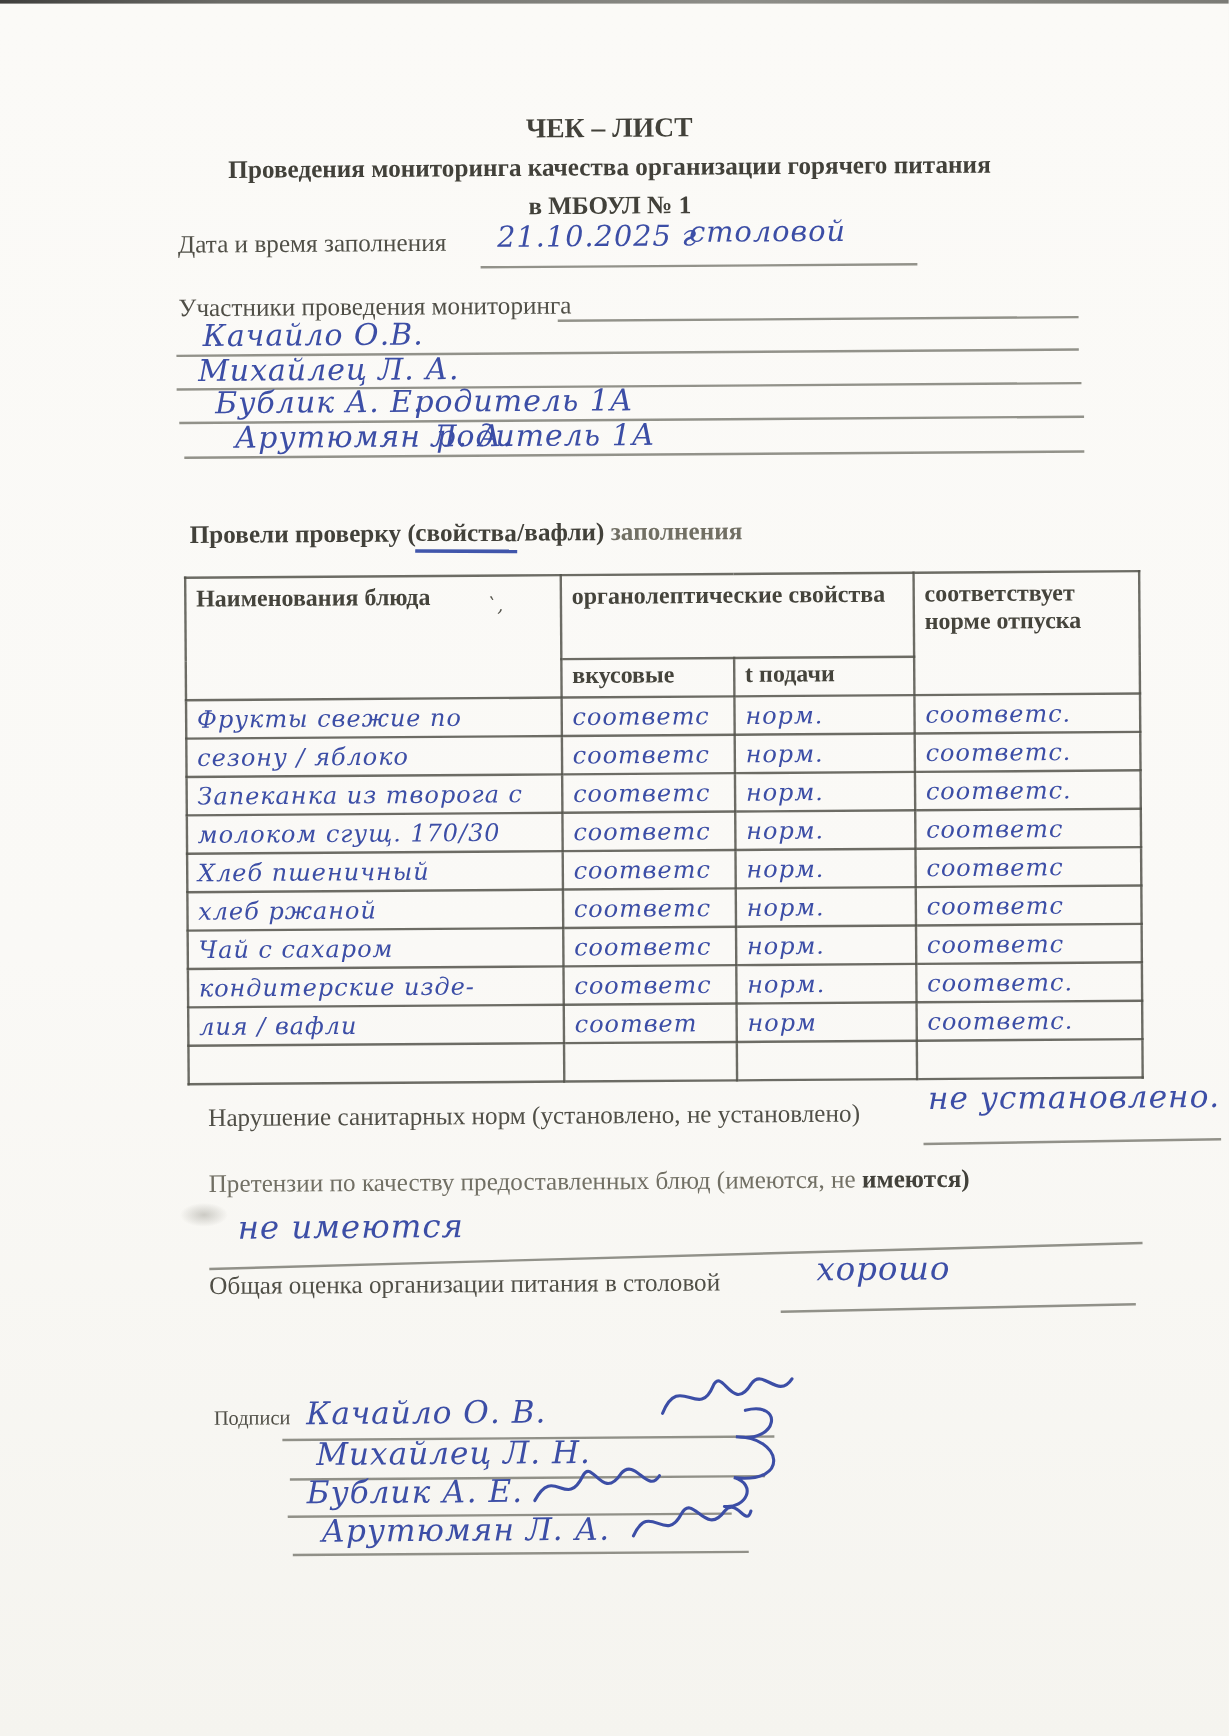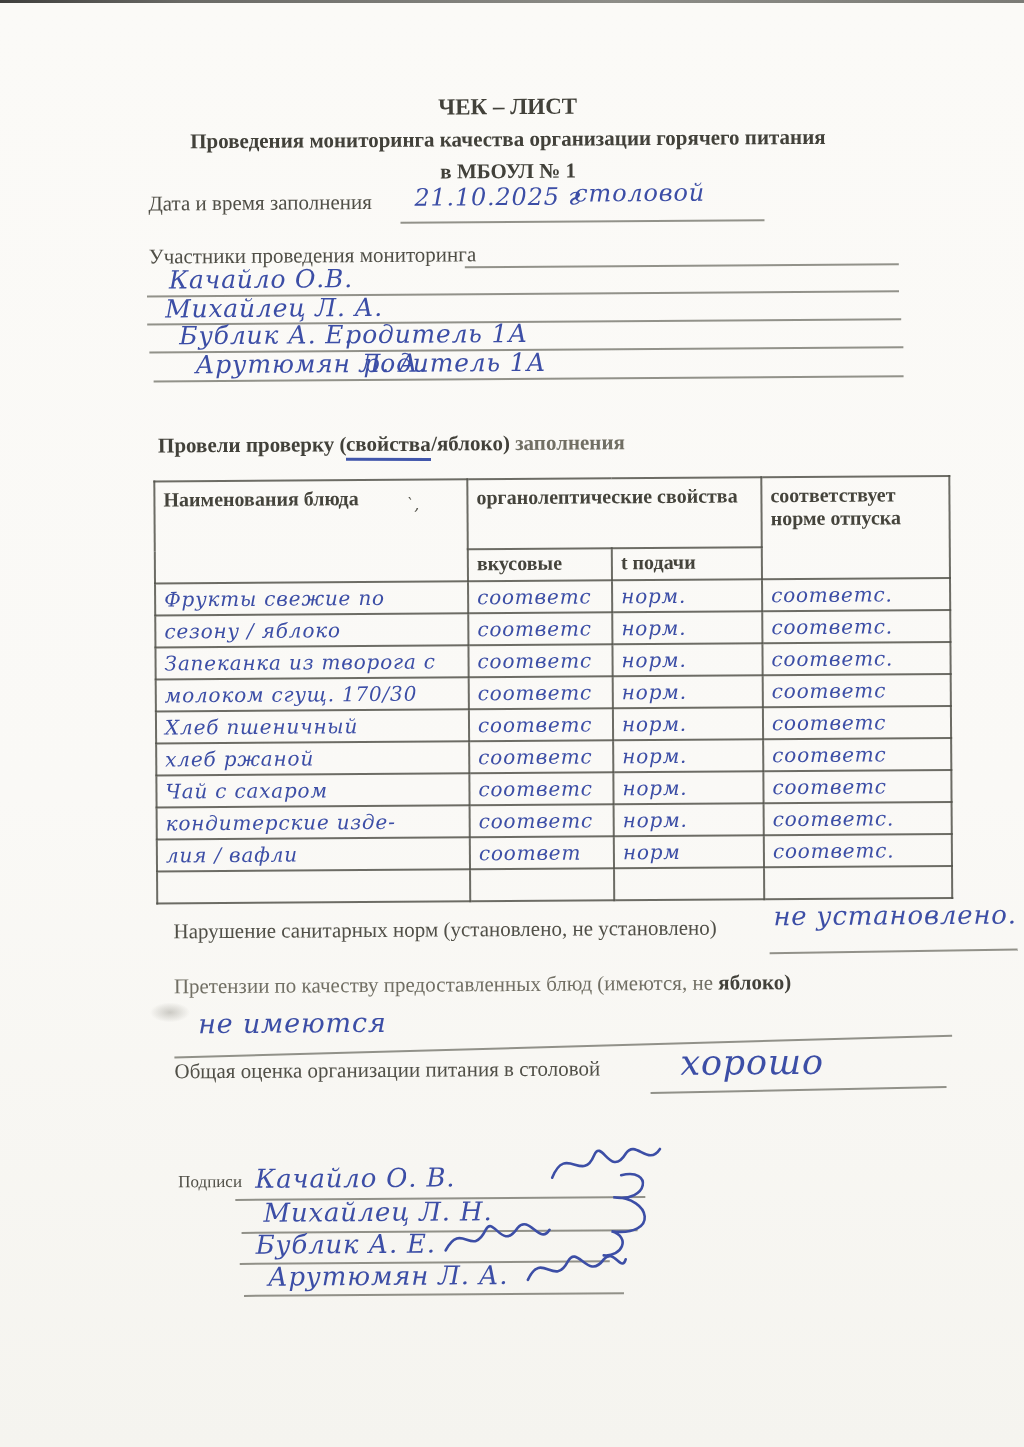--- a/index.html
+++ b/index.html
@@ -108,21 +108,21 @@
   <div class="line" style="left:156px;top:378px;width:750px;"></div>
 
   <div class="abs hw" style="left:172px;top:263px;font-size:25px;">Качайло  О.В.</div>
   <div class="abs hw" style="left:168px;top:292px;font-size:25px;">Михайлец  Л. А.</div>
   <div class="abs hw" style="left:182px;top:319px;font-size:25px;">Бублик  А. Е.</div>
   <div class="abs hw" style="left:348px;top:319px;font-size:25px;">родитель  1А</div>
   <div class="abs hw" style="left:198px;top:348px;font-size:25px;">Арутюмян  Л. А.</div>
   <div class="abs hw" style="left:366px;top:348px;font-size:25px;">родитель  1А</div>
 
   <div class="abs print print-bold" style="left:160px;top:431px;font-size:21px;">
-    <span>Провели проверку (</span><span class="pen-underline"><span>свойства</span></span><span>/яблоко)</span><span class="print-faded"> заполнения</span>
+    <span>Провели проверку (</span><span class="pen-underline"><span>свойства</span></span><span>/вафли)</span><span class="print-faded"> заполнения</span>
   </div>
 
   <table id="menu-table">
     <colgroup>
       <col style="width:313px">
         <col style="width:144px">
         <col style="width:150px">
         <col style="width:188px">
     </colgroup>
     <thead>
@@ -200,29 +200,29 @@
     </tbody>
   </table>
 
   <div class="abs hw" style="left:407px;top:494px;font-size:16px;color:#56554d;">`,</div>
 
   <div class="abs print" style="left:172px;top:917px;font-size:21px;">Нарушение санитарных норм  (установлено, не установлено)</div>
   <div class="line" style="left:768px;top:953px;width:248px;transform:rotate(-0.5deg);"></div>
   <div class="abs hw" style="left:772px;top:903px;font-size:26px;">не установлено.</div>
 
   <div class="abs print" style="left:172px;top:972px;font-size:21px;">
-    <span class="print-faded">Претензии по качеству предоставленных блюд (имеются, не </span><span class="print-bold">яблоко)</span>
+    <span class="print-faded">Претензии по качеству предоставленных блюд (имеются, не </span><span class="print-bold">имеются)</span>
   </div>
   <div class="smudge" style="left:148px;top:1000px;width:40px;height:20px;"></div>
   <div class="line" style="left:172px;top:1046px;width:778px;transform:rotate(-1.2deg);"></div>
   <div class="abs hw" style="left:196px;top:1006px;font-size:27px;">не  имеются</div>
 
   <div class="abs print" style="left:172px;top:1057px;font-size:21px;">Общая оценка организации питания в столовой</div>
   <div class="line" style="left:648px;top:1091px;width:296px;transform:rotate(-0.8deg);"></div>
-  <div class="abs hw" style="left:678px;top:1044px;font-size:35px;">хорошо</div>
+  <div class="abs hw" style="left:678px;top:1044px;font-size:27px;">хорошо</div>
 
   <div class="abs print" style="left:175px;top:1170px;font-size:17px;">Подписи</div>
 
   <div class="line" style="left:232px;top:1197px;width:410px;"></div>
   <div class="line" style="left:238px;top:1230px;width:396px;"></div>
   <div class="line" style="left:236px;top:1261px;width:370px;"></div>
   <div class="line" style="left:240px;top:1293px;width:380px;"></div>
 
   <div class="abs hw" style="left:252px;top:1162px;font-size:26px;">Качайло  О. В.</div>
   <div class="abs hw" style="left:260px;top:1196px;font-size:26px;">Михайлец Л. Н.</div>

